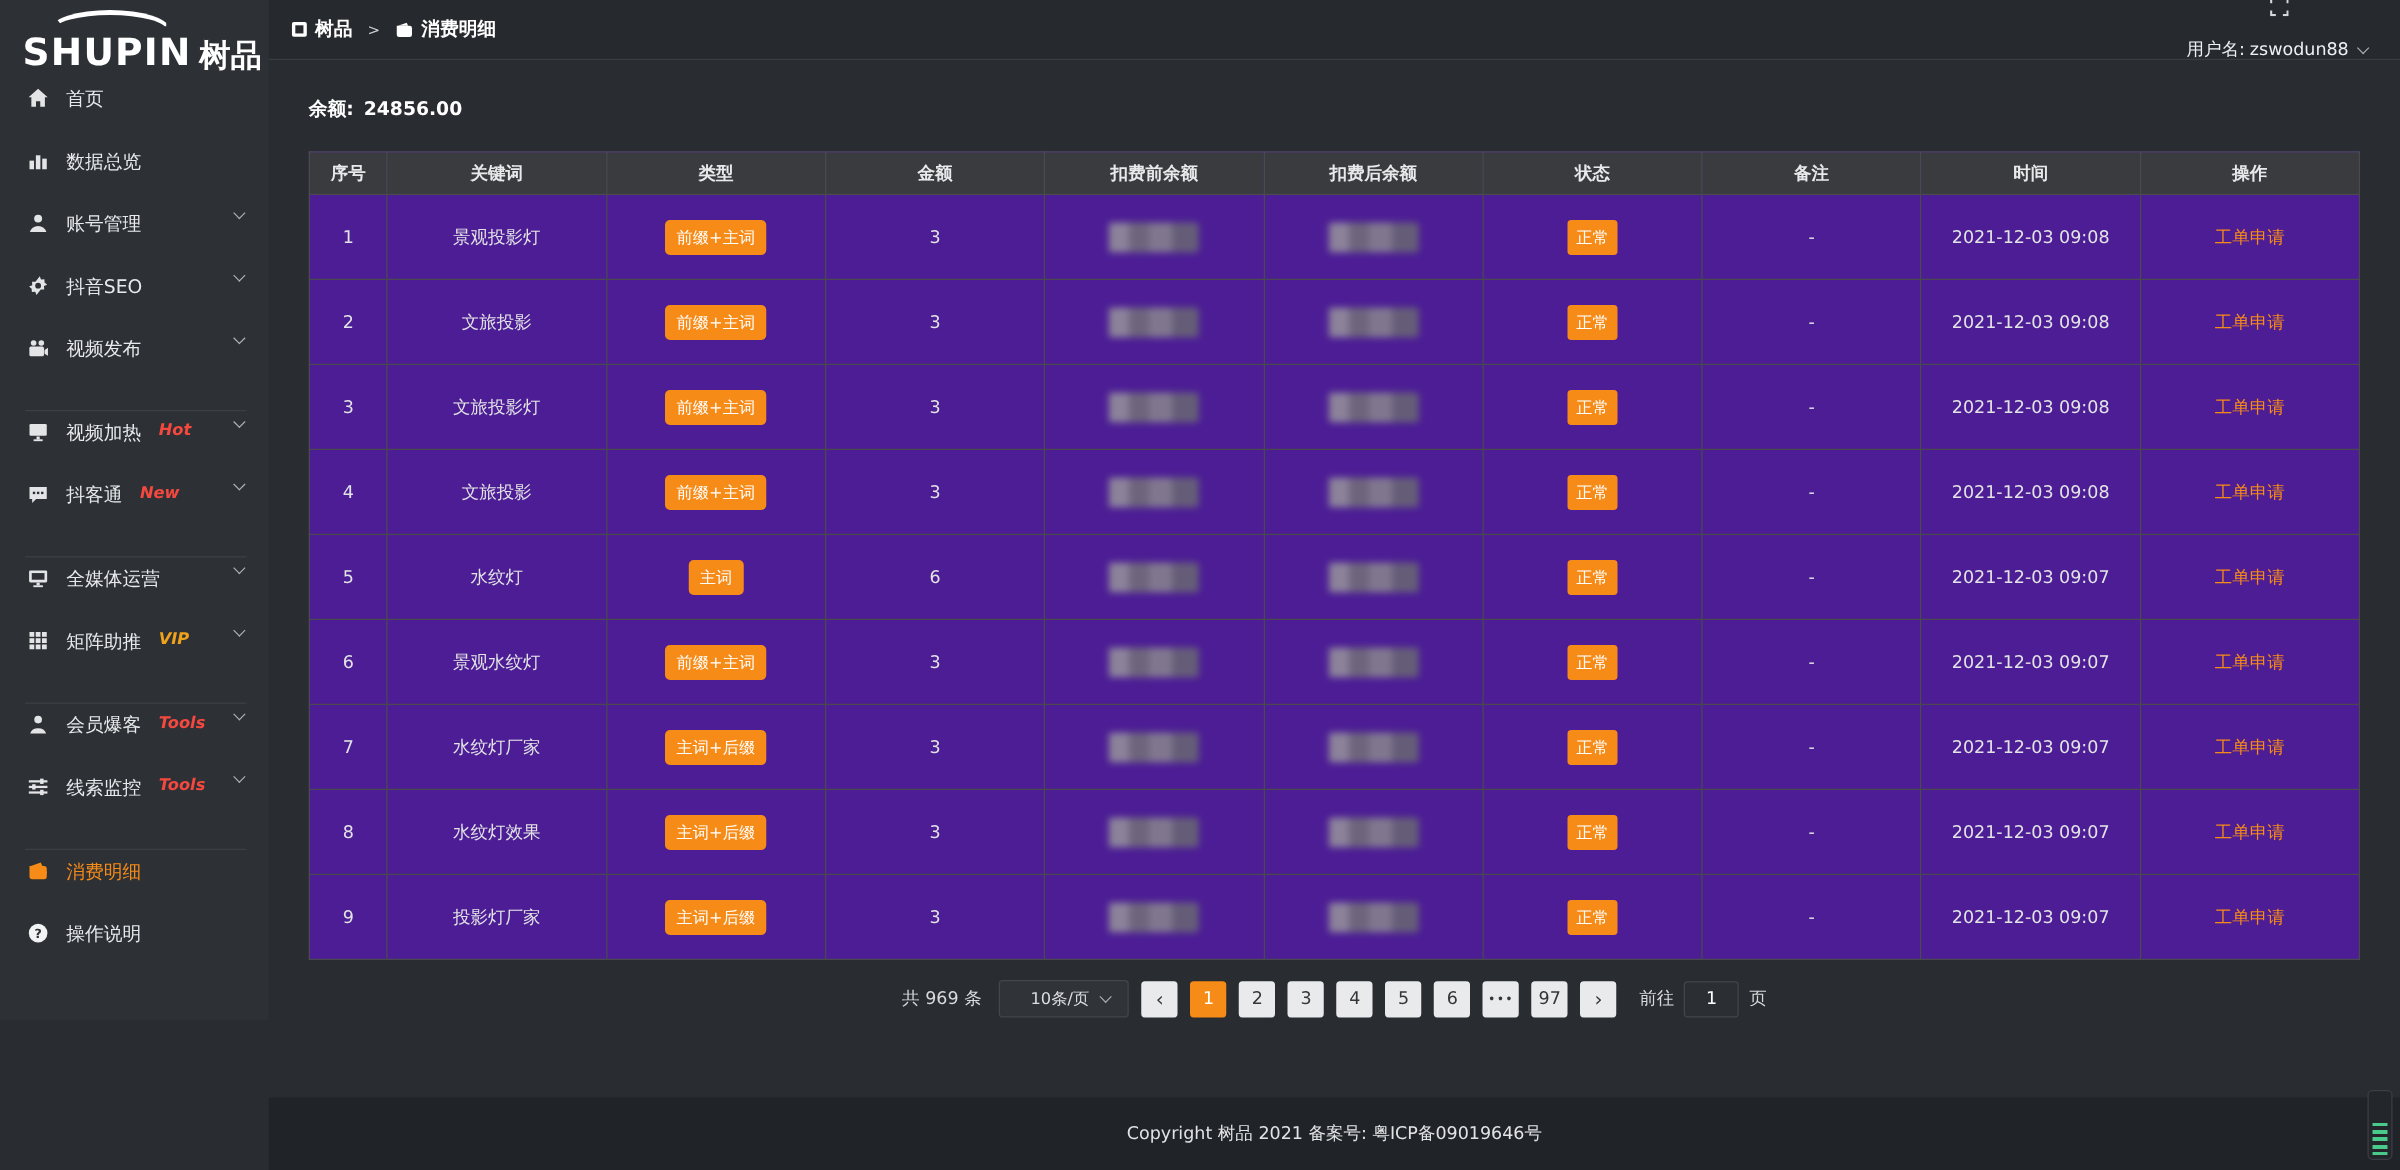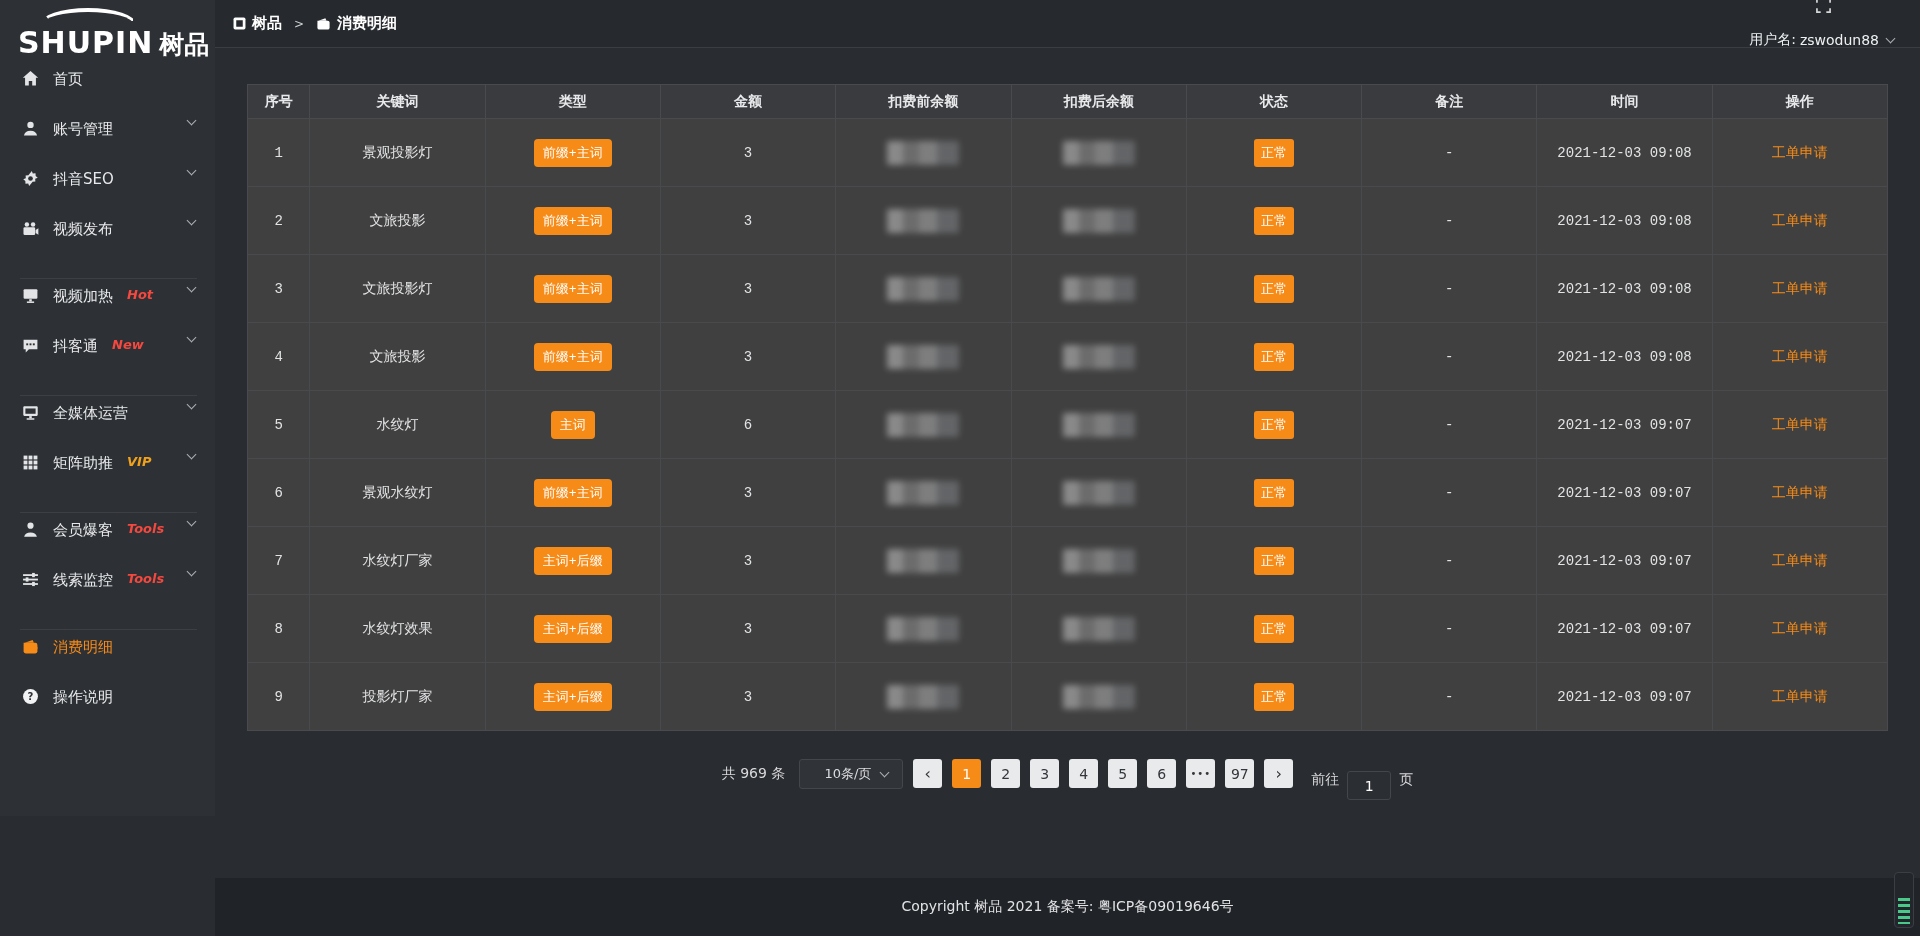--- a/index.html
+++ b/index.html
@@ -37,21 +37,21 @@
   .crumb { display:flex; align-items:center; gap:6px; cursor:pointer; }
   .crumb-sep { color:#cfd0d2; font-size:12px; margin:0 4px; font-weight:normal; }
   .top-right { margin-left:auto; display:flex; align-items:center; gap:18px;flex-direction:column; }
   .fs-ic { width:15px; height:15px; position:relative; cursor:pointer; }
   .username { font-size:14px; color:#eef0f2; display:flex; align-items:center; gap:8px; cursor:pointer; }
 
   .content { flex:1; padding:0 32px; position:relative; }
   .balance { margin-top:30px; font-size:15px; font-weight:bold; color:#fff; display:flex; gap:8px; }
 
   
-  table.grid { width:100%; margin-top:36px; border-collapse:collapse; table-layout:fixed; background:#404040; font-size:14px;font-family:Liberation Mono, monospace; }
+  table.grid { width:100%; margin-top:24px; border-collapse:collapse; table-layout:fixed; background:#4c1d95; font-size:14px; }
   table.grid th { height:34px; background:#393b3f; color:#e8e9eb; font-weight:bold; font-size:14px;
     border:1px solid #484a4e; text-align:center; }
   table.grid td { height:68px; border:1px solid #484a4e; text-align:center; color:#e2e3e5; }
   .col-no { width:3.8%; } .col { width:10.69%; }
   .badge { display:inline-block; background:#f78b17; color:#fff; font-size:13px; padding:5px 9px; border-radius:4px; cursor:pointer; }
   .badge.sq { padding:5px 7px; border-radius:3px; }
   .blurblock { width:72px; height:24px; margin:0 auto; border-radius:2px; opacity:.8;
     background:
       linear-gradient(90deg,#9c9c9c 0 22%,#777 22% 45%,#8e8e8e 45% 70%,#6c6e71 70% 100%),
       linear-gradient(#aaa,#888);
@@ -60,21 +60,21 @@
 
   
   .pager { margin-top:16px; display:flex; align-items:center; justify-content:center; gap:10px; font-size:14px; color:#d8d9db; }
   .pg-total { margin-right:4px; }
   .pg-size { background:#303338; border:1px solid #43464a; border-radius:3px; height:30px; min-width:104px;
     display:flex; align-items:center; justify-content:flex-end; gap:10px; padding:0 10px; cursor:pointer; color:#dcdde0; font-size:13px; }
   .pg-btn { min-width:29px; height:29px; background:#e9eaec; color:#33363a; border-radius:3px;
     display:flex; align-items:center; justify-content:center; font-size:14px; cursor:pointer; }
   .pg-btn.arrow { font-size:16px; }
   .pg-btn.active { background:#f78b17; color:#fff; }
-  .pg-goto { display:flex; gap:8px; margin-left:8px;margin-top:24px; }
+  .pg-goto { display:flex; align-items:center; gap:8px; margin-left:8px; }
   .pg-input { width:44px; height:29px; background:#2b2e32; border:1px solid #43464a; border-radius:3px;
     color:#fff; text-align:center; font-size:14px; font-family:inherit; }
 
   
   .footer { height:58px; background:#202327; display:flex; align-items:center; justify-content:center;
     font-size:14px; color:#e2e3e5; }
 
   .side-widget { position:absolute; right:6px; bottom:8px; width:20px; height:56px; background:#23262b;
     border:1px solid #3b3e44; border-radius:4px; overflow:hidden; }
   .side-widget .stripes { position:absolute; bottom:3px; left:3px; right:3px; height:26px;
@@ -95,20 +95,30 @@
     </div>
 
     <div class="menu">
       <div class="m-item">
         <span class="ic">
             <svg class="icn" viewBox="0 0 16 16" width="17" height="17">
               <path d="M8 1 L15.2 7.4 H13.1 V14.5 H9.6 V10.3 H6.4 V14.5 H2.9 V7.4 H0.8 Z"></path>
             </svg>
           </span>
         <span class="lbl">首页</span>
+      </div>
+      <div class="m-item">
+        <span class="ic">
+            <svg class="icn" viewBox="0 0 16 16" width="17" height="17">
+              <rect x="1.5" y="8" width="3.4" height="6.5"></rect>
+              <rect x="6.3" y="4" width="3.4" height="10.5"></rect>
+              <rect x="11.1" y="6.5" width="3.4" height="8"></rect>
+            </svg>
+          </span>
+        <span class="lbl">数据总览</span>
       </div>
       <div class="m-item">
         <span class="ic">
             <svg class="icn" viewBox="0 0 16 16" width="17" height="17">
               <circle cx="8" cy="4.6" r="3"></circle>
               <path d="M1.8 14.6 a6.3 5.4 0 0 1 12.4 0 z"></path>
             </svg>
           </span>
         <span class="lbl">账号管理</span>
         <span class="sp"></span>
@@ -289,20 +299,24 @@
         </span>
         <span class="username">
           <span>用户名:</span>
           <span style="margin-left:-4px;">zswodun88</span>
           <span class="chev"></span>
         </span>
       </div>
     </div>
 
     <div class="content">
+      <div class="balance">
+        <span>余额:</span>
+        <span>24856.00</span>
+      </div>
 
       <table class="grid">
         <colgroup>
           <col class="col-no">
             <col class="col">
             <col class="col">
             <col class="col">
             <col class="col">
           <col class="col">
             <col class="col">

